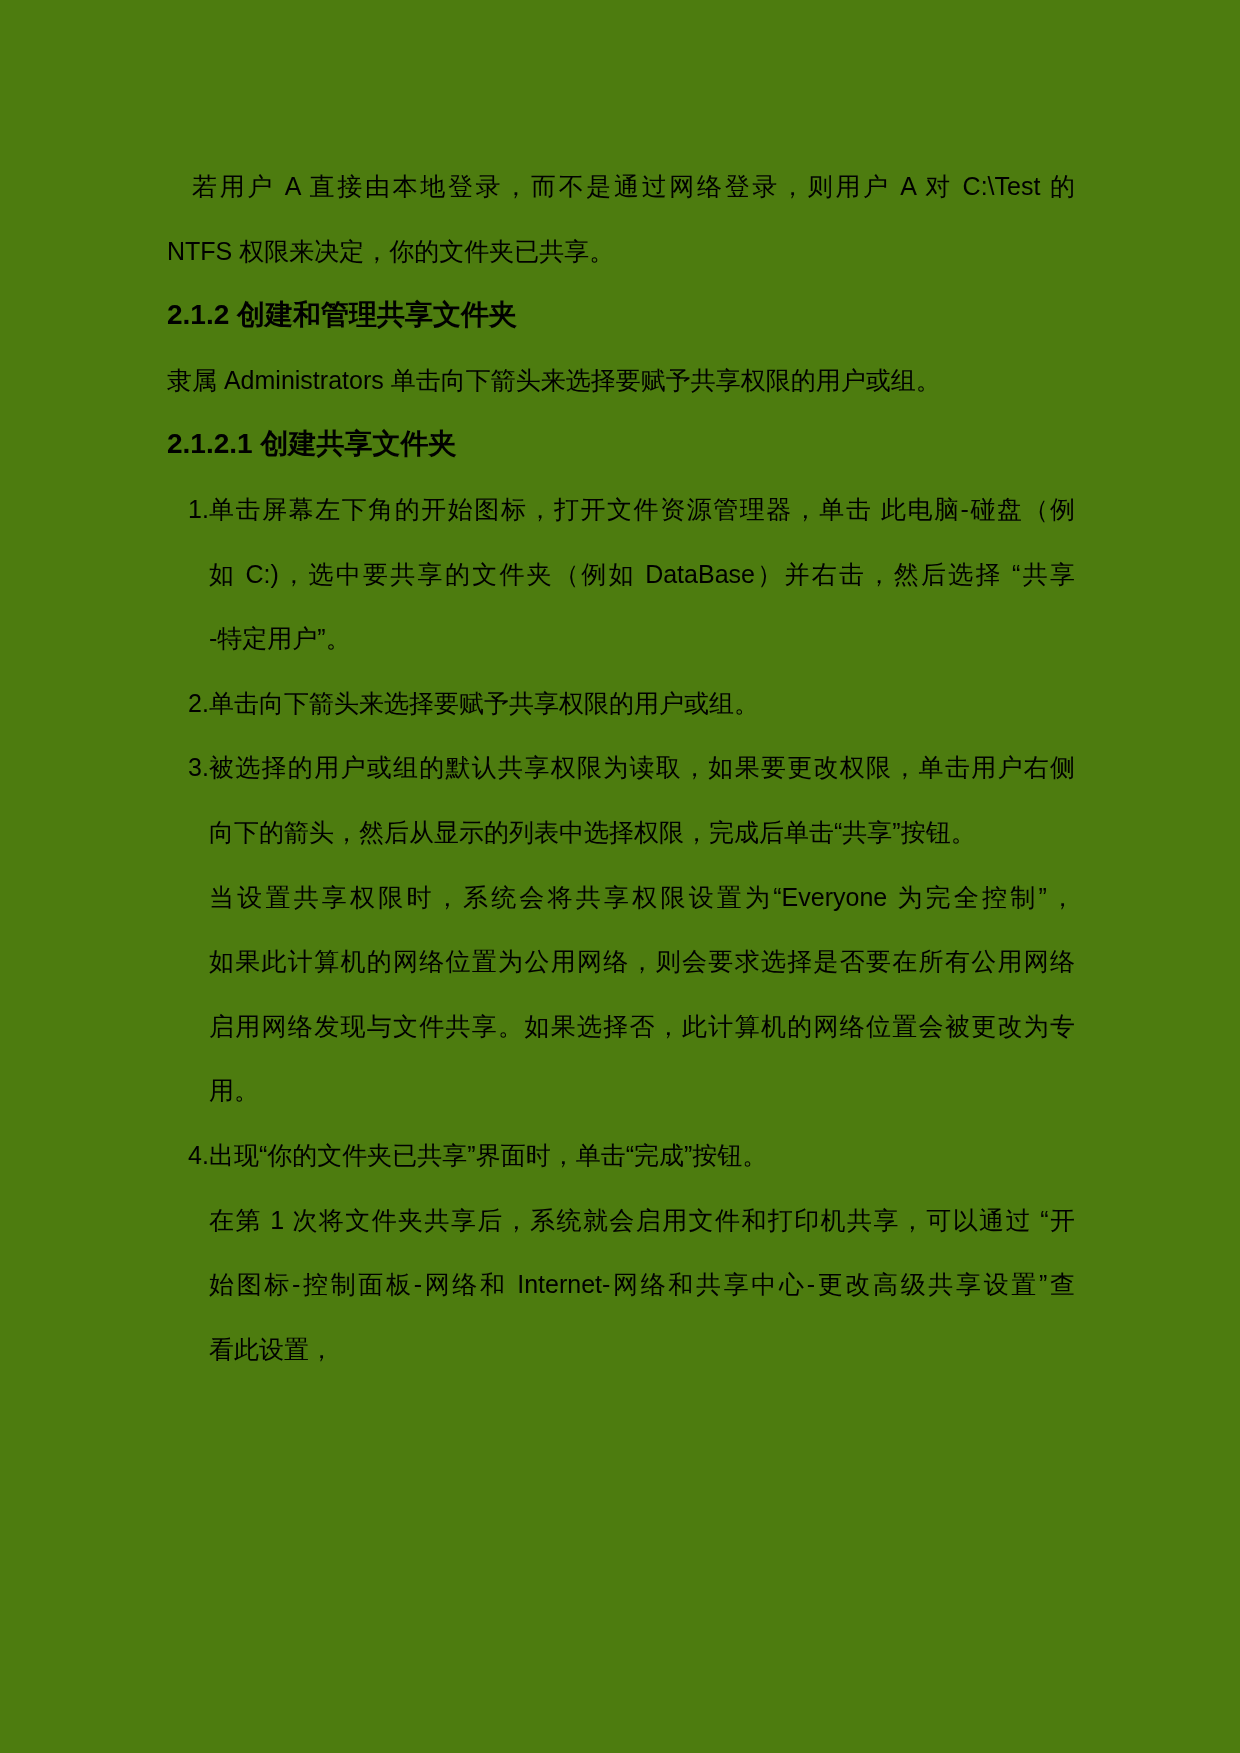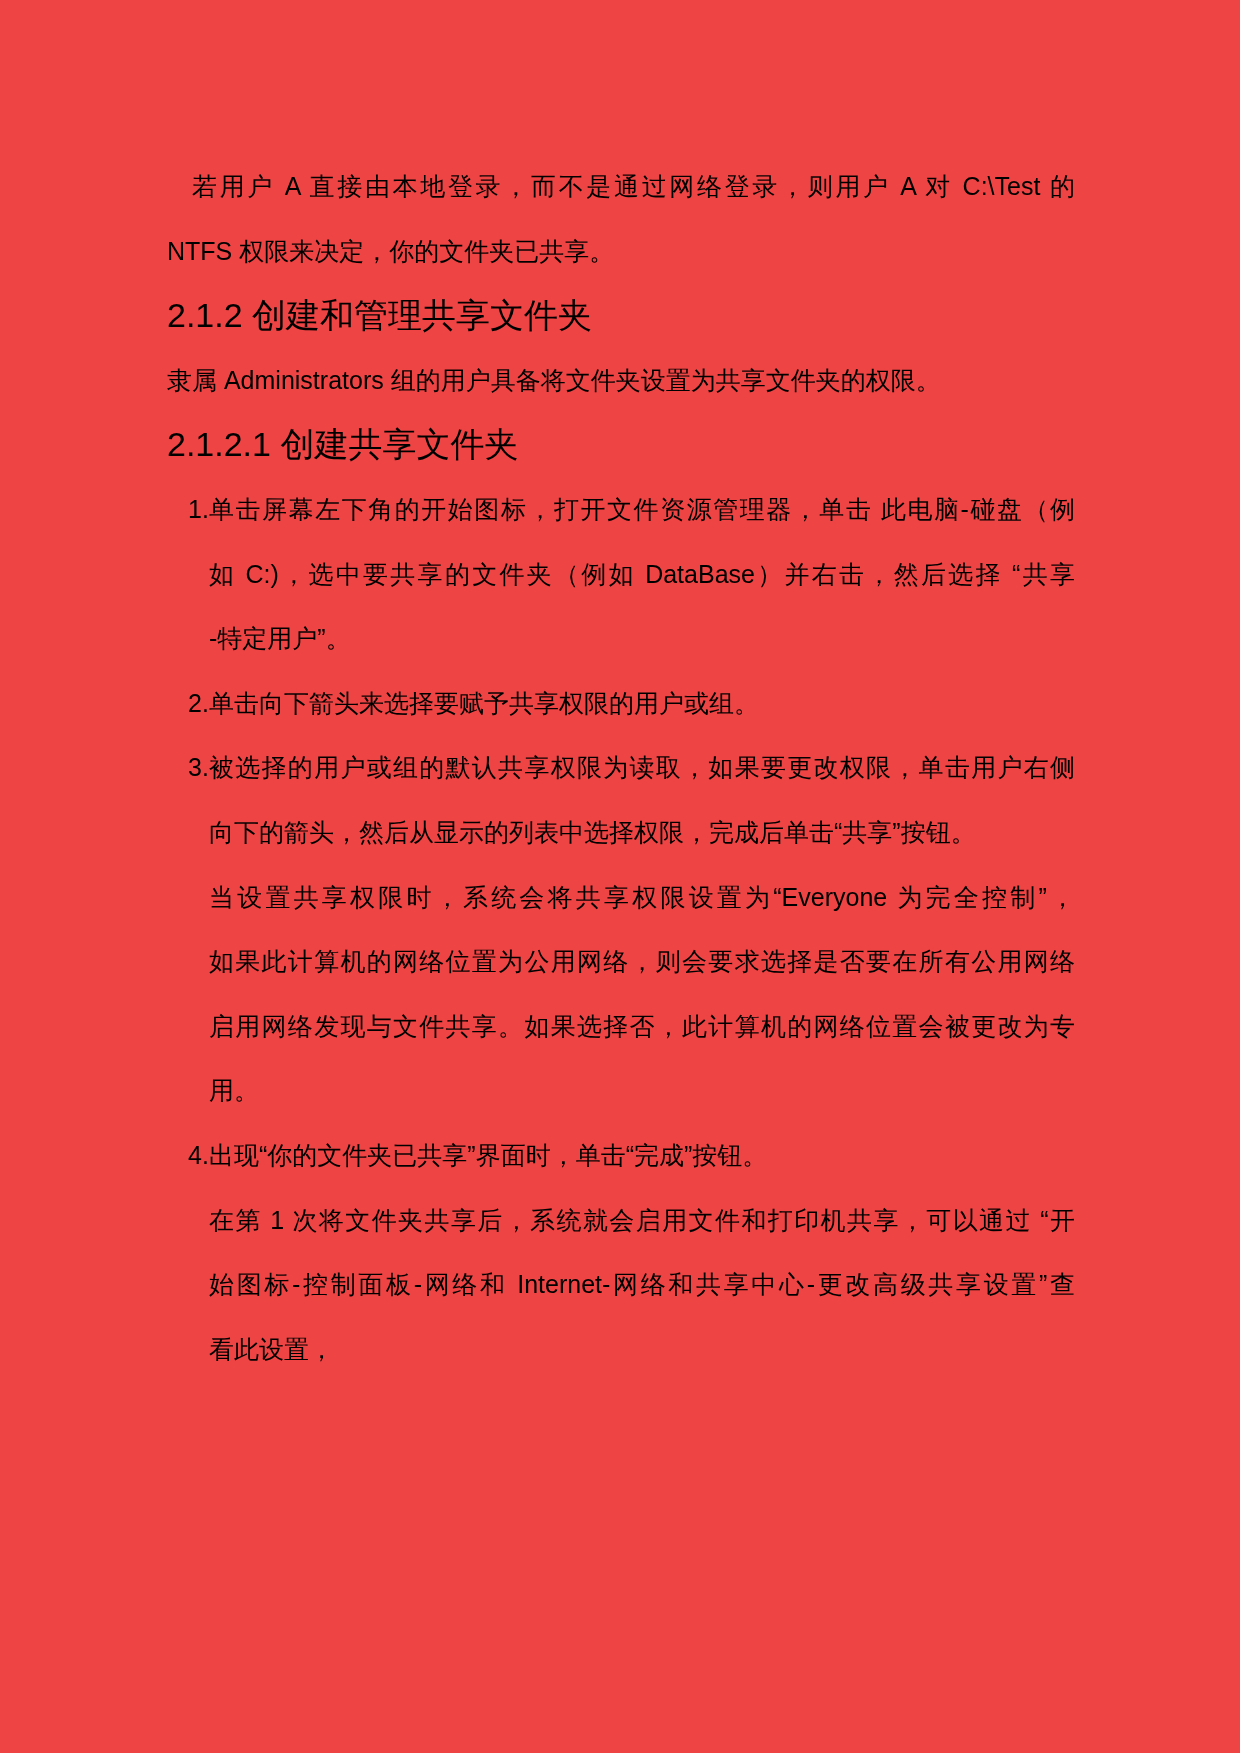--- a/index.html
+++ b/index.html
@@ -7,21 +7,21 @@
     padding: 0;
     width: 1240px;
     height: 1753px;
     background: #ffffff;
     overflow: hidden;
   }
   .doc-page {
     position: relative;
     width: 1240px;
     height: 1753px;
-    background: #ef4444;
+    background: #4d7c0f;
     color: #000000;
     font-family: "Liberation Sans", "DejaVu Sans", sans-serif;
   }
   .doc-body {
     position: absolute;
     left: 167px;
     top: 154px;
     width: 908px;
     font-size: 25px;
     color: #000000;
@@ -30,21 +30,21 @@
     position: relative;
     height: 64.6px;
     line-height: 64.6px;
     overflow: hidden;
     white-space: nowrap;
   }
   .line .txt { display: block; }
   
   .indent .txt { margin-left: 25px; }
   
-  .heading .txt { font-weight: normal; font-size: 34px; }
+  .heading .txt { font-weight: bold; font-size: 28px; }
   
   .list .num {
     position: absolute;
     left: 21px;
     top: 0;
   }
   .list .txt, .cont .txt { margin-left: 42px; }
   
   .fill { white-space: normal; }
   .fill .txt {
@@ -63,21 +63,21 @@
     </div>
     <div class="line">
       <span class="txt">NTFS 权限来决定，你的文件夹已共享。</span>
     </div>
 
     <div class="line heading">
       <span class="txt">2.1.2 创建和管理共享文件夹</span>
     </div>
 
     <div class="line">
-      <span class="txt">隶属 Administrators 组的用户具备将文件夹设置为共享文件夹的权限。</span>
+      <span class="txt">隶属 Administrators 单击向下箭头来选择要赋予共享权限的用户或组。</span>
     </div>
 
     <div class="line heading">
       <span class="txt">2.1.2.1 创建共享文件夹</span>
     </div>
 
     <div class="line list fill">
       <span class="num">1.</span>
       <span class="txt">单击屏幕左下角的开始图标，打开文件资源管理器，单击 此电脑-碰盘（例</span>
     </div>

